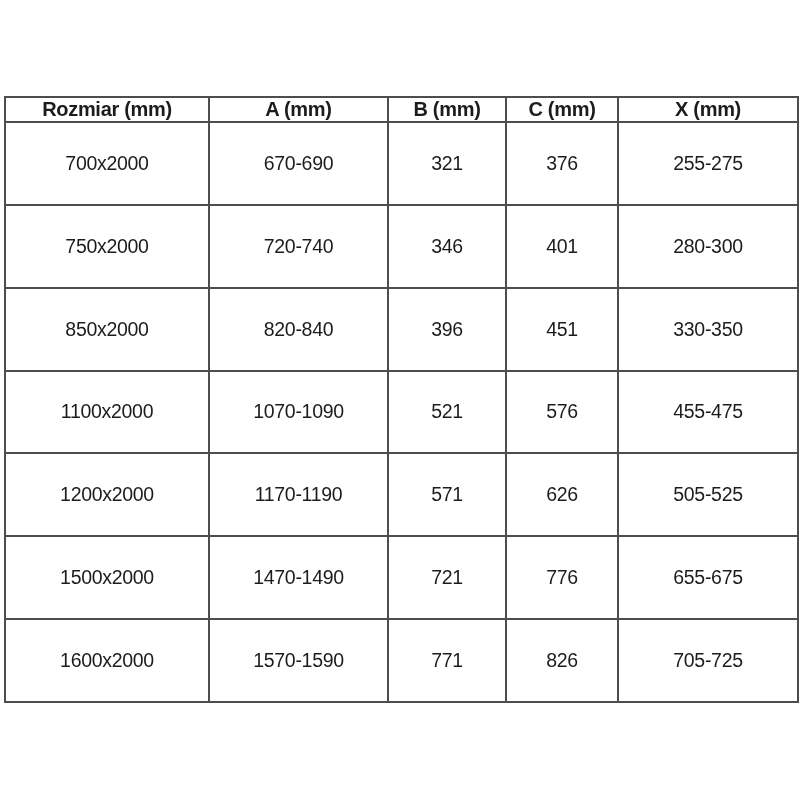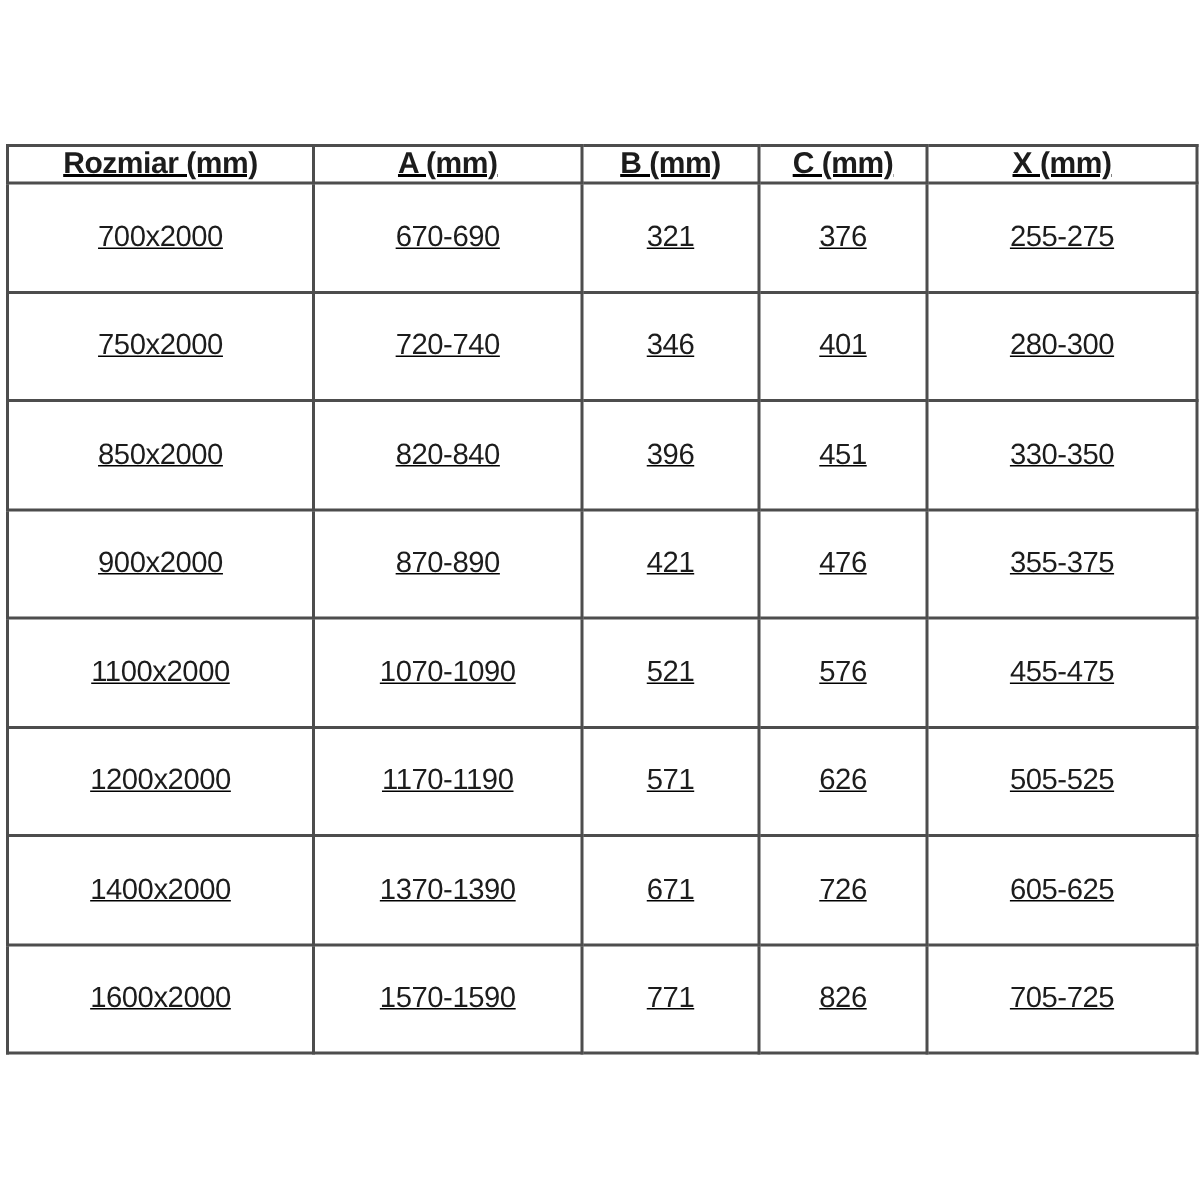--- a/index.html
+++ b/index.html
@@ -16,21 +16,20 @@
   }
   .spec-table {
     position: absolute;
     left: 4px;
     top: 96px;
     width: 793px;
     height: 607px;
     border-collapse: collapse;
     table-layout: fixed;
     background: #ffffff;
-    text-decoration: underline;
   }
   .spec-table th,
   .spec-table td {
     border: 2px solid #4d4d4d;
     text-align: center;
     vertical-align: middle;
     color: #1c1c1c;
     padding: 0;
     letter-spacing: -0.3px;
     overflow: hidden;
@@ -81,46 +80,39 @@
         <td>280-300</td>
       </tr>
       <tr>
         <td>850x2000</td>
         <td>820-840</td>
         <td>396</td>
         <td>451</td>
         <td>330-350</td>
       </tr>
       <tr>
-        <td>900x2000</td>
-        <td>870-890</td>
-        <td>421</td>
-        <td>476</td>
-        <td>355-375</td>
-      </tr>
-      <tr>
         <td>1100x2000</td>
         <td>1070-1090</td>
         <td>521</td>
         <td>576</td>
         <td>455-475</td>
       </tr>
       <tr>
         <td>1200x2000</td>
         <td>1170-1190</td>
         <td>571</td>
         <td>626</td>
         <td>505-525</td>
       </tr>
       <tr>
-        <td>1400x2000</td>
-        <td>1370-1390</td>
-        <td>671</td>
-        <td>726</td>
-        <td>605-625</td>
+        <td>1500x2000</td>
+        <td>1470-1490</td>
+        <td>721</td>
+        <td>776</td>
+        <td>655-675</td>
       </tr>
       <tr>
         <td>1600x2000</td>
         <td>1570-1590</td>
         <td>771</td>
         <td>826</td>
         <td>705-725</td>
       </tr>
     </tbody>
 </table>

